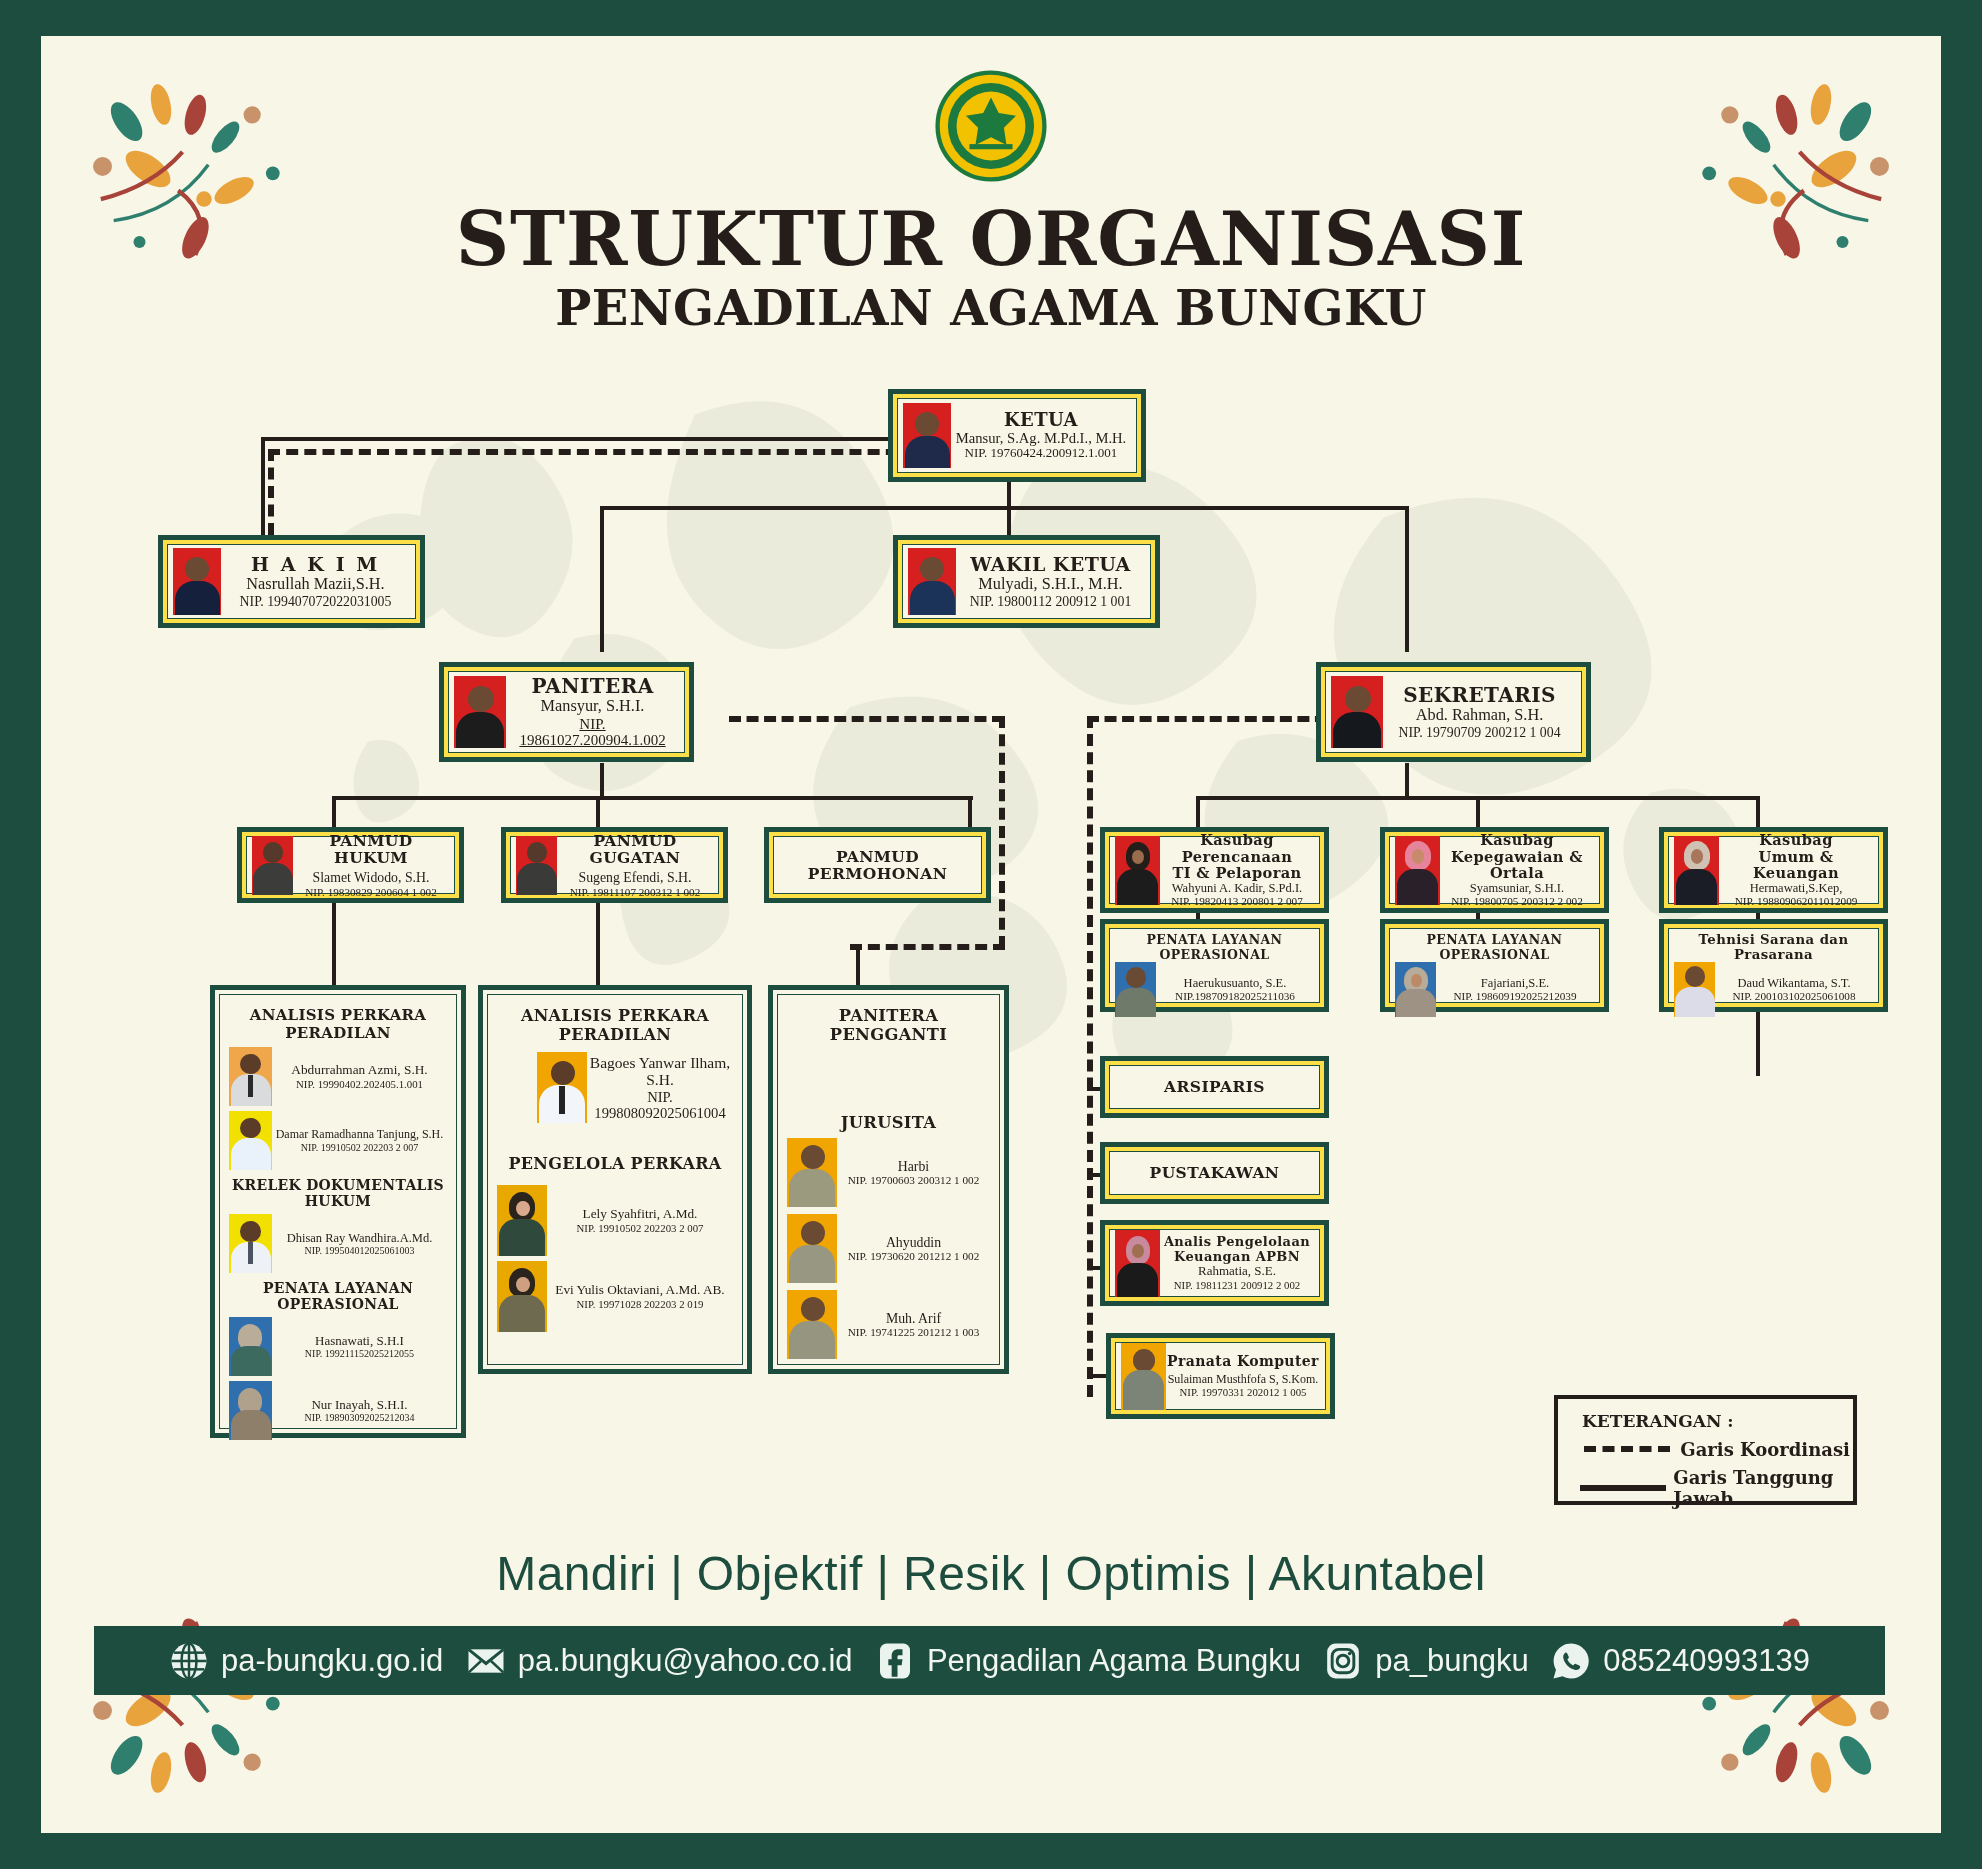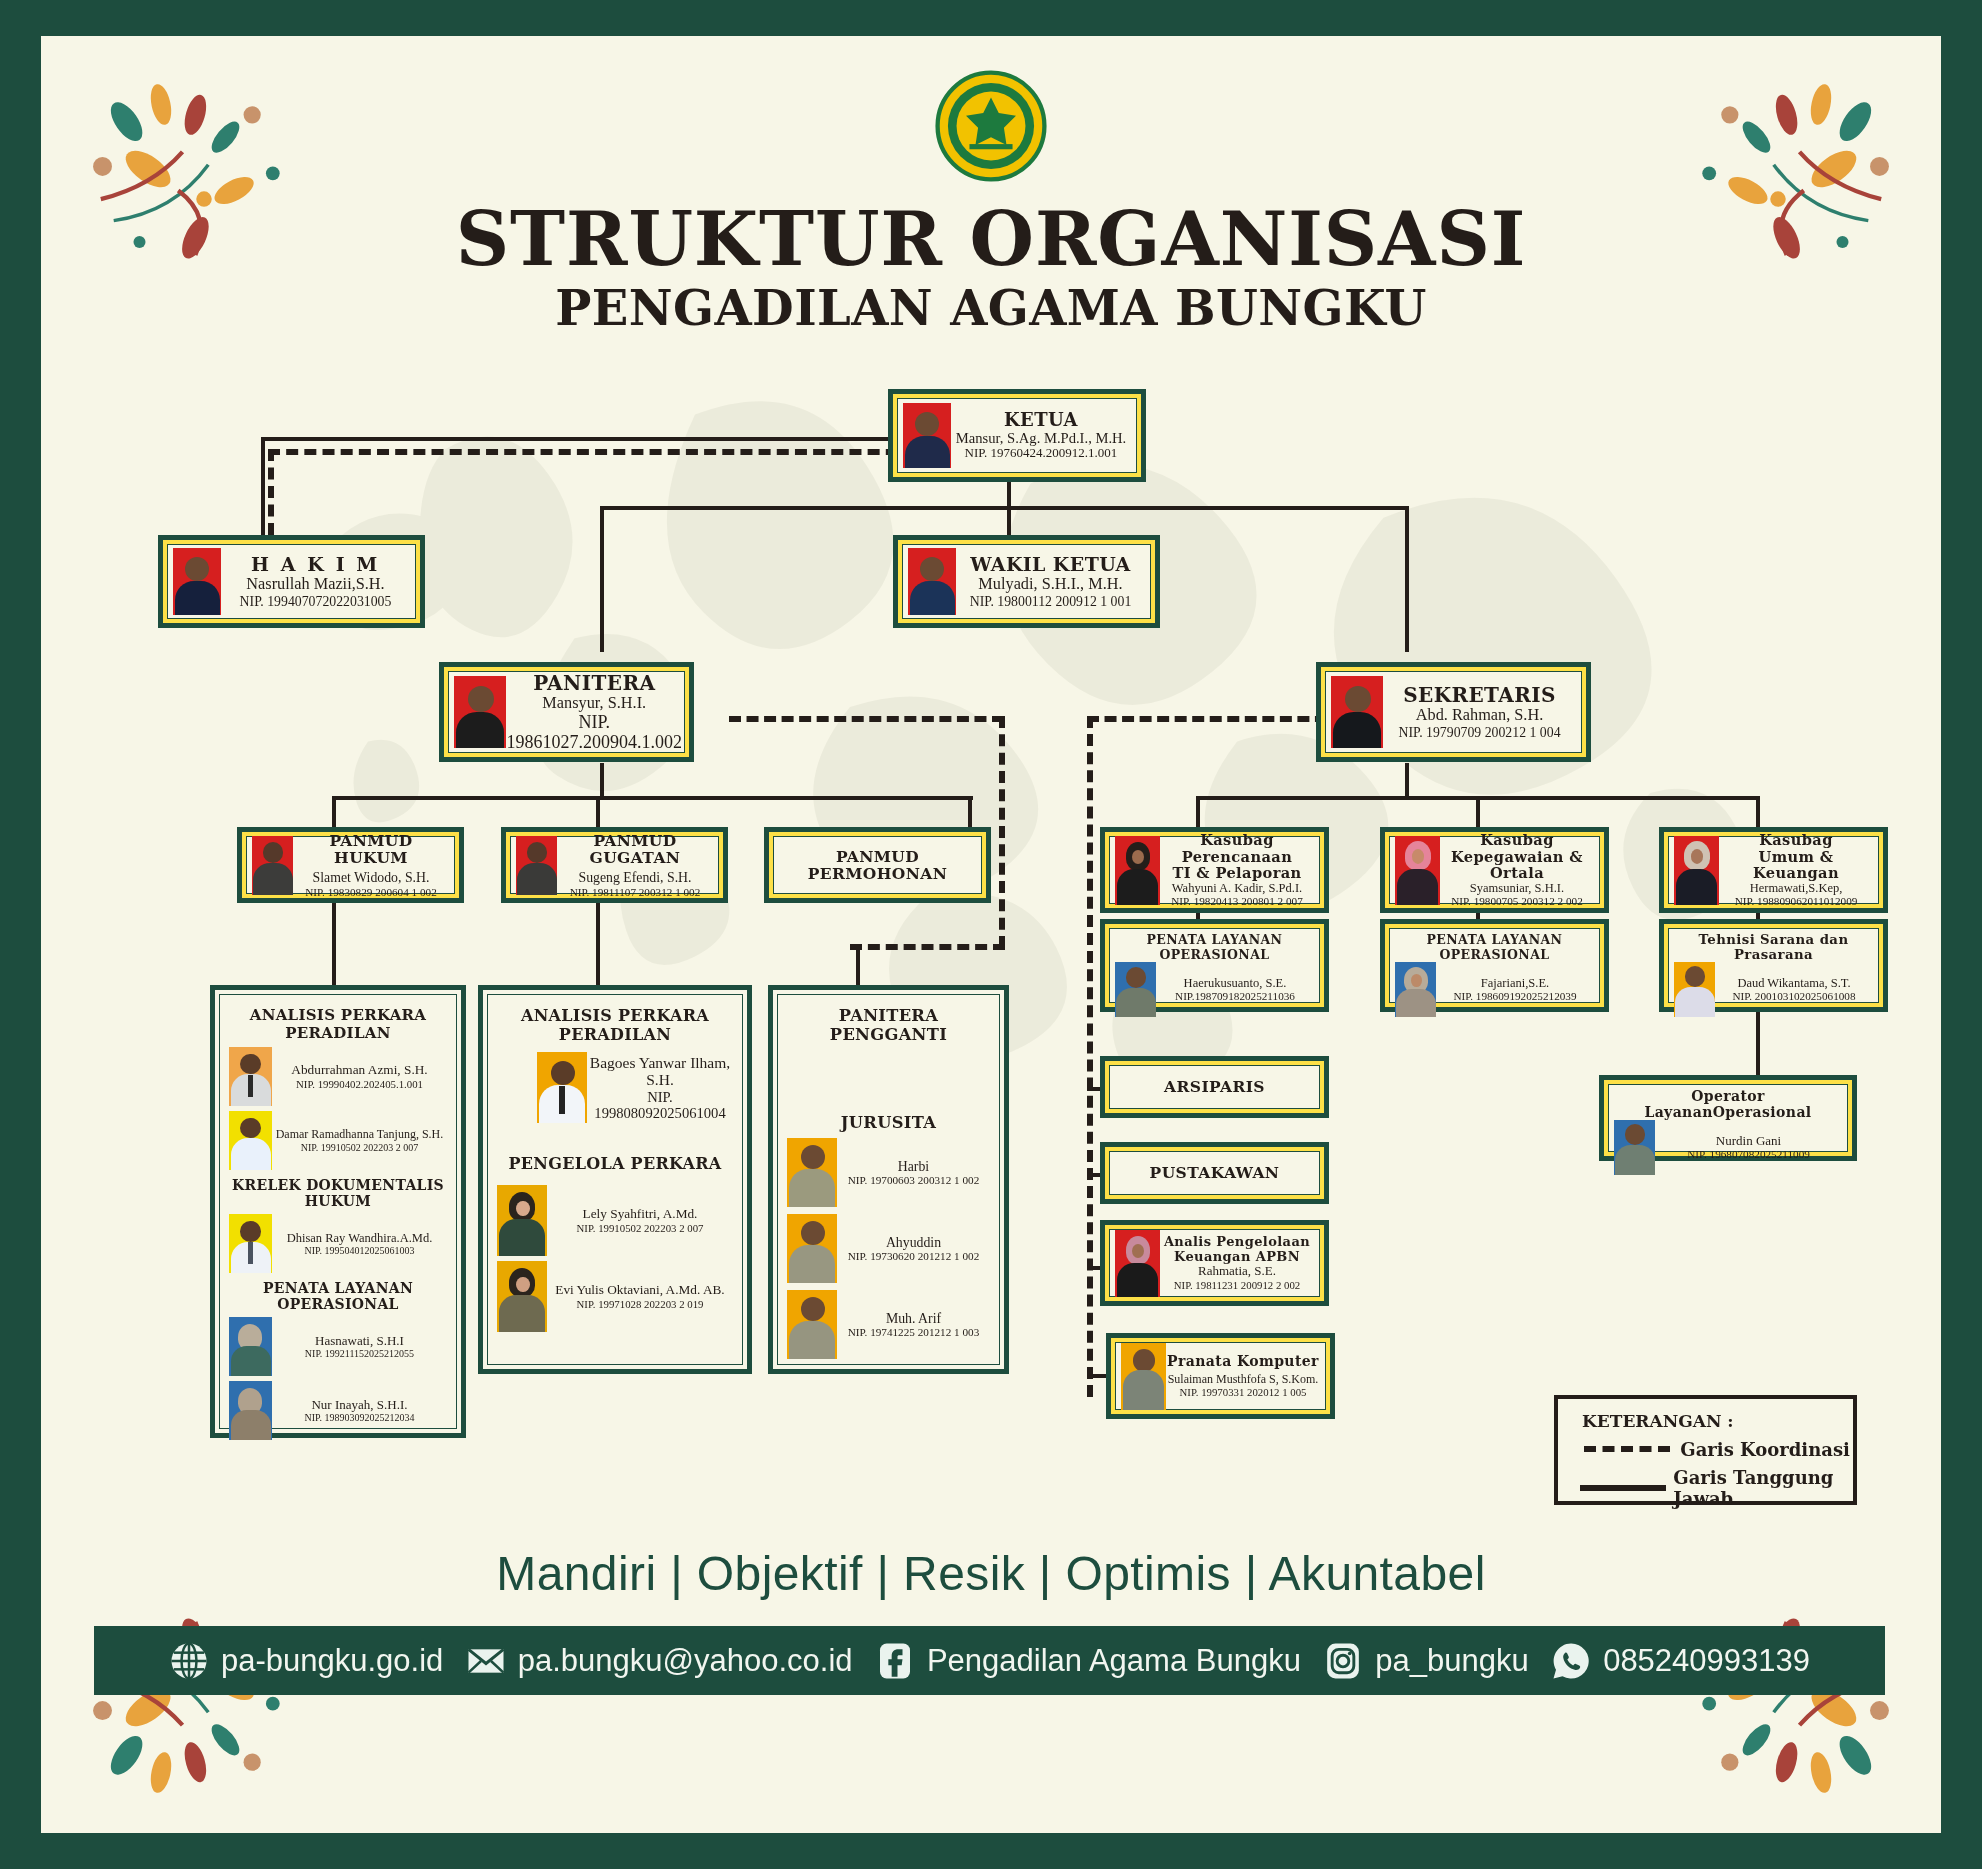--- a/index.html
+++ b/index.html
@@ -316,21 +316,21 @@
 
   <div class="card" style="left:398px; top:626px; width:255px; height:100px;">
     <div class="card-in">
       <div class="photo" style="width:52px; height:72px; background:#d61f1f; position:relative; overflow:hidden;">
         <div style="position:absolute; left:13.8px; top:10.3px; width:26px; height:26px; border-radius:50%; background:#6b4a33;"></div>
         <div style="position:absolute; left:1.7px; top:36px; width:48px; height:38px; border-radius:20.6px 20.6px 0 0; background:#1c1c1c;"></div>
       </div>
       <div class="txt">
         <div class="role" style="font-size:20px;">PANITERA</div>
         <div class="pname" style="font-size:16.3px;">Mansyur, S.H.I.</div>
-        <div class="nip" style="font-size:18px;">NIP. 19861027.200904.1.002</div>
+        <div class="nip" style="font-size:15px;text-decoration:underline;">NIP. 19861027.200904.1.002</div>
       </div>
     </div>
   </div>
 
   <div class="card" style="left:1275px; top:626px; width:275px; height:100px;">
     <div class="card-in">
       <div class="photo" style="width:52px; height:72px; background:#d61f1f; position:relative; overflow:hidden;">
         <div style="position:absolute; left:13.8px; top:10.3px; width:26px; height:26px; border-radius:50%; background:#6b4a33;"></div>
         <div style="position:absolute; left:1.7px; top:36px; width:48px; height:38px; border-radius:20.6px 20.6px 0 0; background:#15181c;"></div>
       </div>
@@ -666,35 +666,20 @@
           <div style="position:absolute; left:0.9px; top:25px; width:40px; height:33px; border-radius:15.5px 15.5px 0 0; background:#dcdce8;"></div>
         </div>
         <div class="txt">
           <div class="pname" style="font-size:12.5px;">Daud Wikantama, S.T.</div>
           <div class="nip" style="font-size:11.2px;">NIP. 200103102025061008</div>
         </div>
       </div>
     </div>
   </div>
 
-  <div class="card" style="left:1558px; top:1039px; width:258px; height:86px;">
-    <div class="card-in" style="flex-direction:column; align-items:stretch; padding-top:2.6px;">
-      <div class="role" style="font-size:14px; text-align:center;">Operator LayananOperasional</div>
-      <div style="display:flex; align-items:center; flex:1;">
-        <div class="photo" style="width:41px; height:55px; background:#2f6fae; position:relative; overflow:hidden;">
-          <div style="position:absolute; left:10.3px; top:4.3px; width:20.6px; height:20.6px; border-radius:50%; background:#6b4a33;"></div>
-          <div style="position:absolute; left:0.9px; top:25px; width:40px; height:33px; border-radius:15.5px 15.5px 0 0; background:#6f7f72;"></div>
-        </div>
-        <div class="txt">
-          <div class="pname" style="font-size:13px;">Nurdin Gani</div>
-          <div class="nip" style="font-size:11.2px;">NIP. 196807082025211009</div>
-        </div>
-      </div>
-    </div>
-  </div>
 
   <div id="legend">
     <div class="lg-title">KETERANGAN :</div>
     <div class="lg-row">
       <div class="lg-key">
           <div class="lg-dash"></div>
         </div>
       <div class="lg-lbl">Garis Koordinasi</div>
     </div>
     <div class="lg-row">

